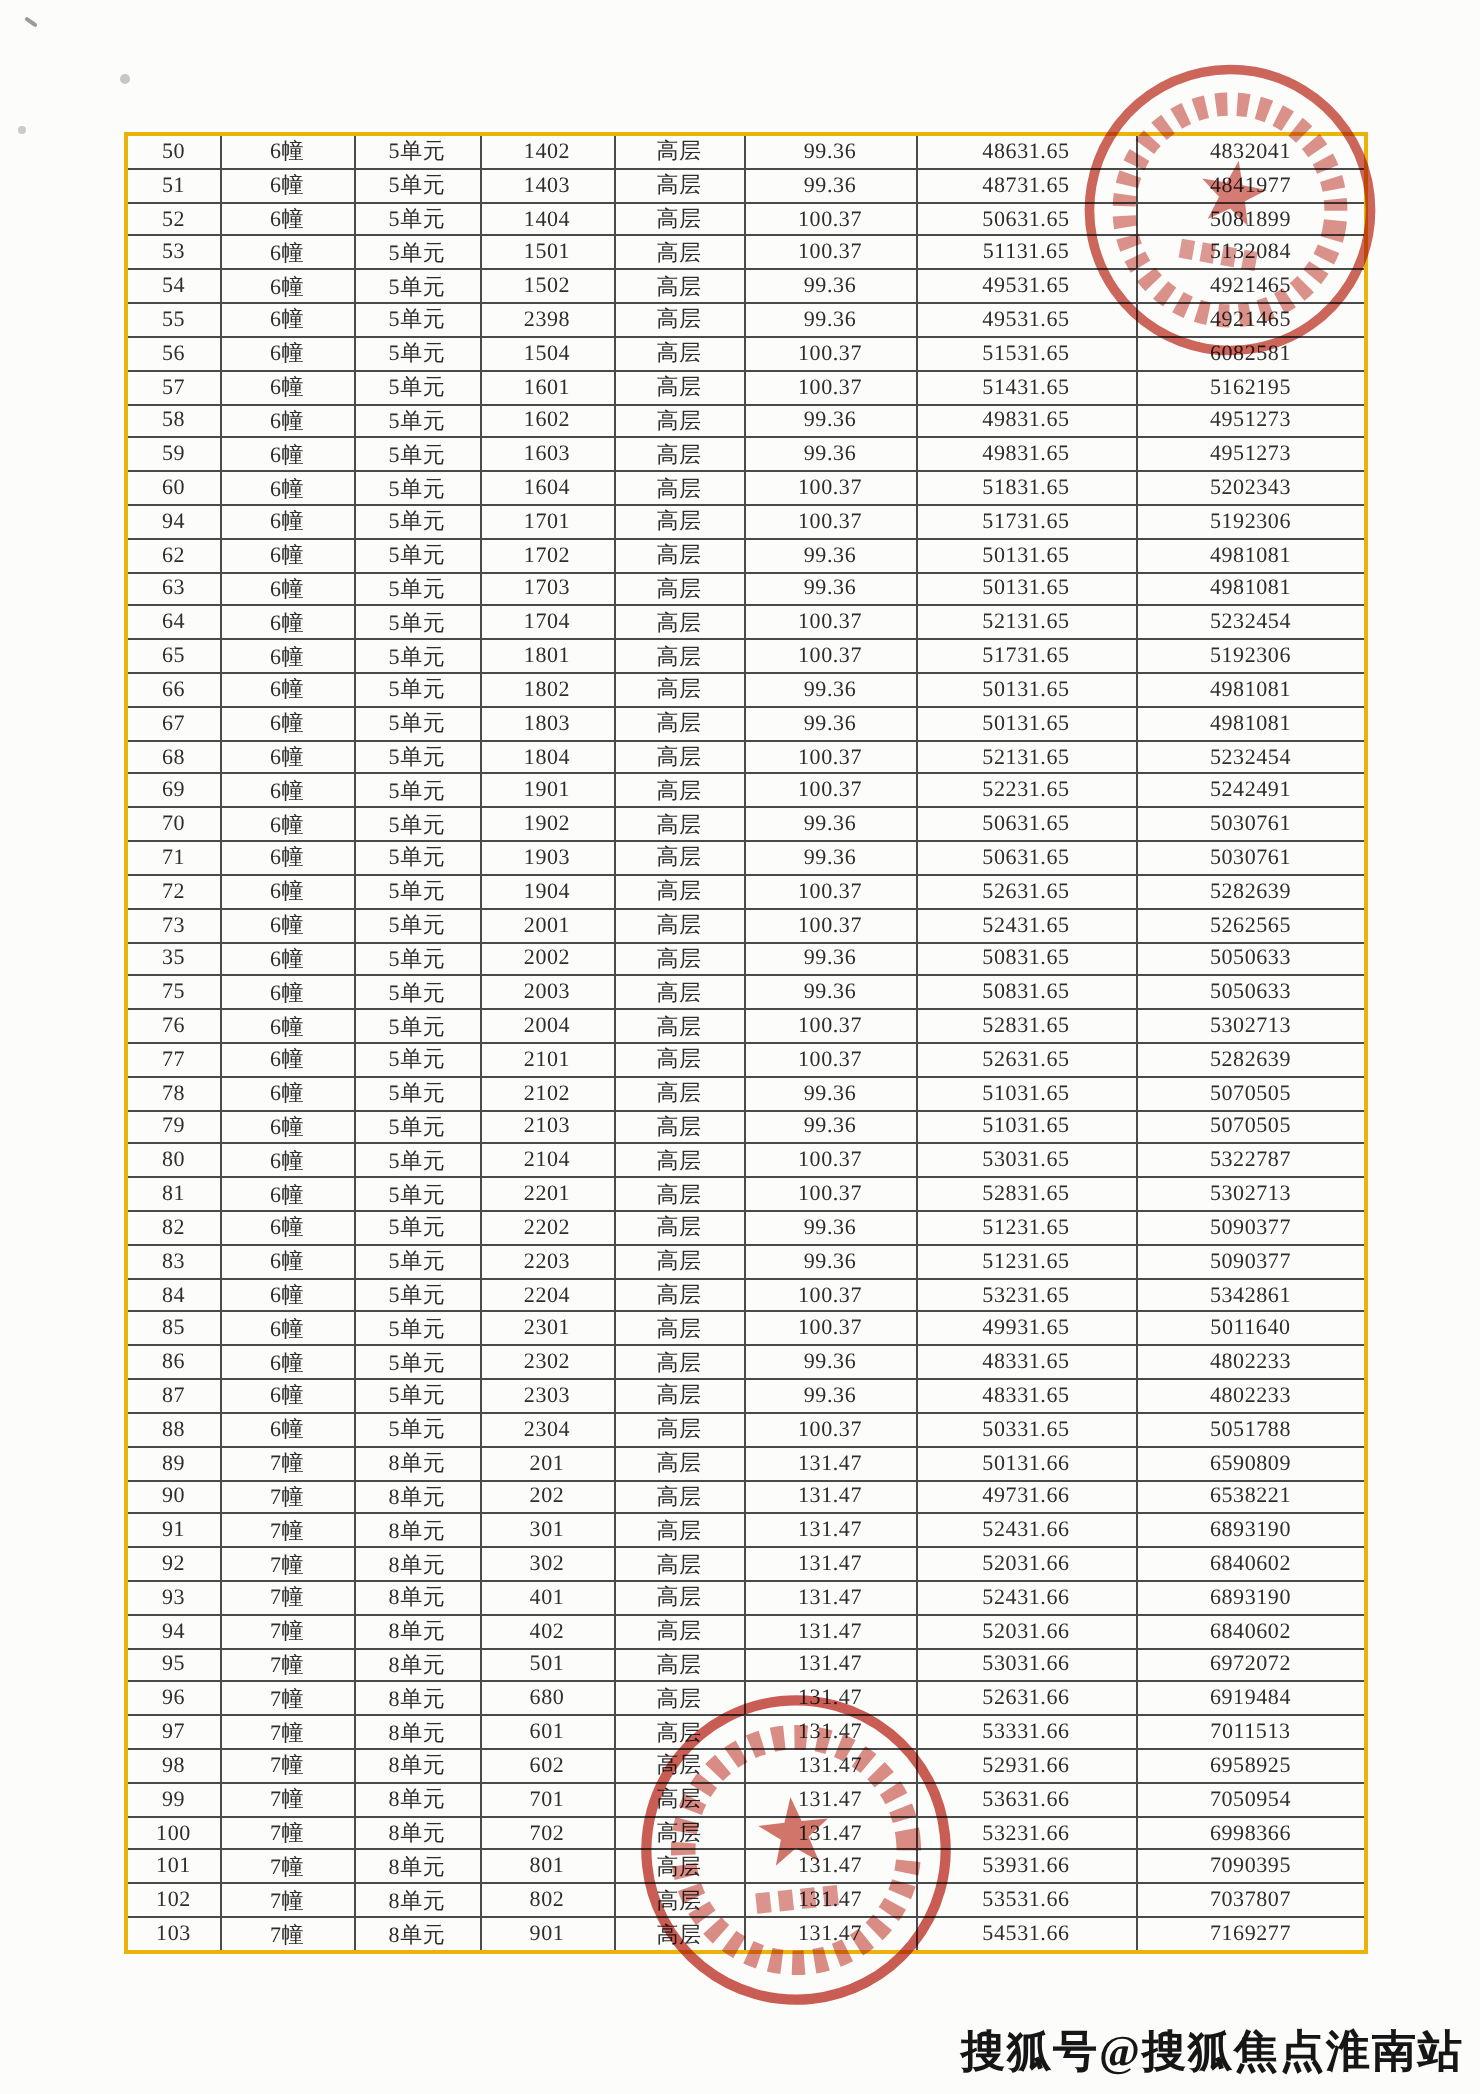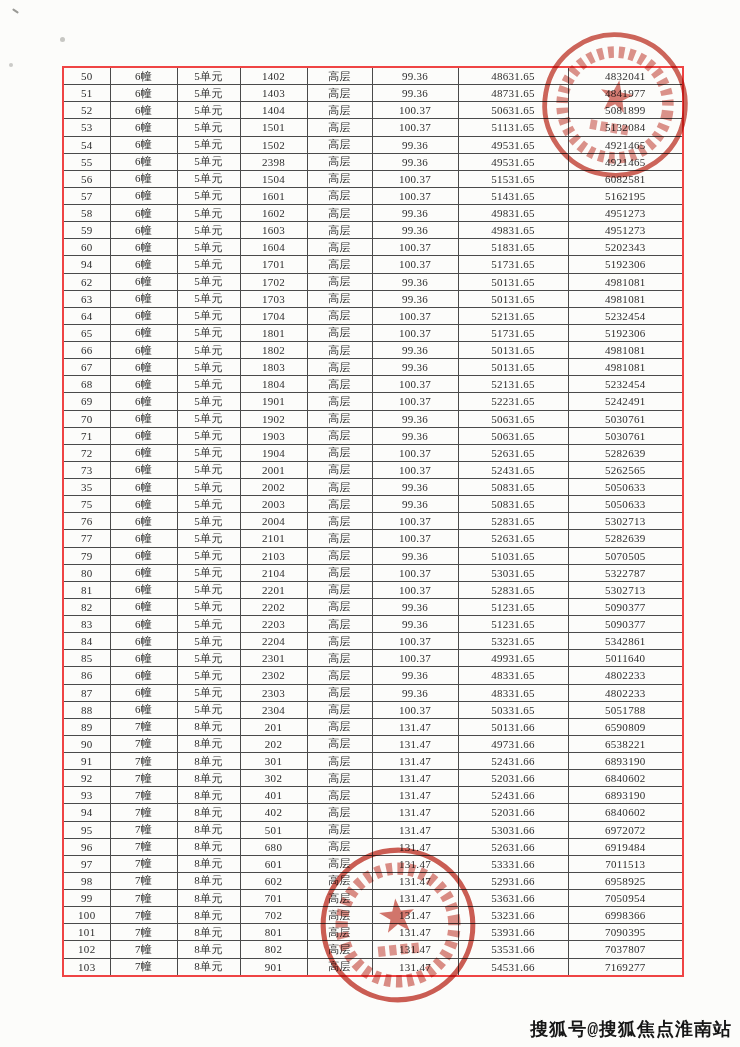--- a/index.html
+++ b/index.html
@@ -14,21 +14,21 @@
 
   .table-wrap {
     position:absolute;
     left:62px; top:66px;
     width:620px; height:911px;
   }
   table {
     width:100%; height:100%;
     border-collapse:collapse;
     table-layout:fixed;
-    border:2px solid #ef4444;
+    border:2px solid #eab308;
   }
   td {
     border:1px solid #4a4a4a;
     font-size:11px;
     color:#2d2d2d;
     text-align:center;
     vertical-align:middle;
     white-space:nowrap;
     overflow:hidden;
     padding:0;
@@ -41,22 +41,22 @@
     opacity:0.78;
     mix-blend-mode:multiply;
     pointer-events:none;
   }
   .seal-top { left:538px; top:28px; width:154px; height:154px; transform:rotate(10deg); }
   .seal-bottom { left:316px; top:843px; width:164px; height:164px; transform:rotate(-6deg); opacity:0.82; }
 
   .watermark {
     position:absolute;
     right:8px; bottom:6px;
-    font-family:Liberation Mono, monospace;
-    font-size:18px;
+    font-family:Liberation Serif, serif;
+    font-size:22px;
     font-weight:bold;
     color:#161616;
     letter-spacing:1px;
   }
 
   .speck { position:absolute; background:#9a9a96; border-radius:1px; }
   .speck-1 { left:12px; top:10px; width:7px; height:2px; transform:rotate(35deg); }
   .speck-2 { left:60px; top:37px; width:5px; height:5px; border-radius:50%; opacity:.55; }
   .speck-3 { left:9px; top:63px; width:4px; height:4px; border-radius:50%; opacity:.5; }
 </style>
@@ -356,20 +356,30 @@
       <td>77</td>
       <td>6幢</td>
       <td>5单元</td>
       <td>2101</td>
       <td>高层</td>
       <td>100.37</td>
       <td>52631.65</td>
       <td>5282639</td>
     </tr>
           <tr>
+      <td>78</td>
+      <td>6幢</td>
+      <td>5单元</td>
+      <td>2102</td>
+      <td>高层</td>
+      <td>99.36</td>
+      <td>51031.65</td>
+      <td>5070505</td>
+    </tr>
+          <tr>
       <td>79</td>
       <td>6幢</td>
       <td>5单元</td>
       <td>2103</td>
       <td>高层</td>
       <td>99.36</td>
       <td>51031.65</td>
       <td>5070505</td>
     </tr>
           <tr>

